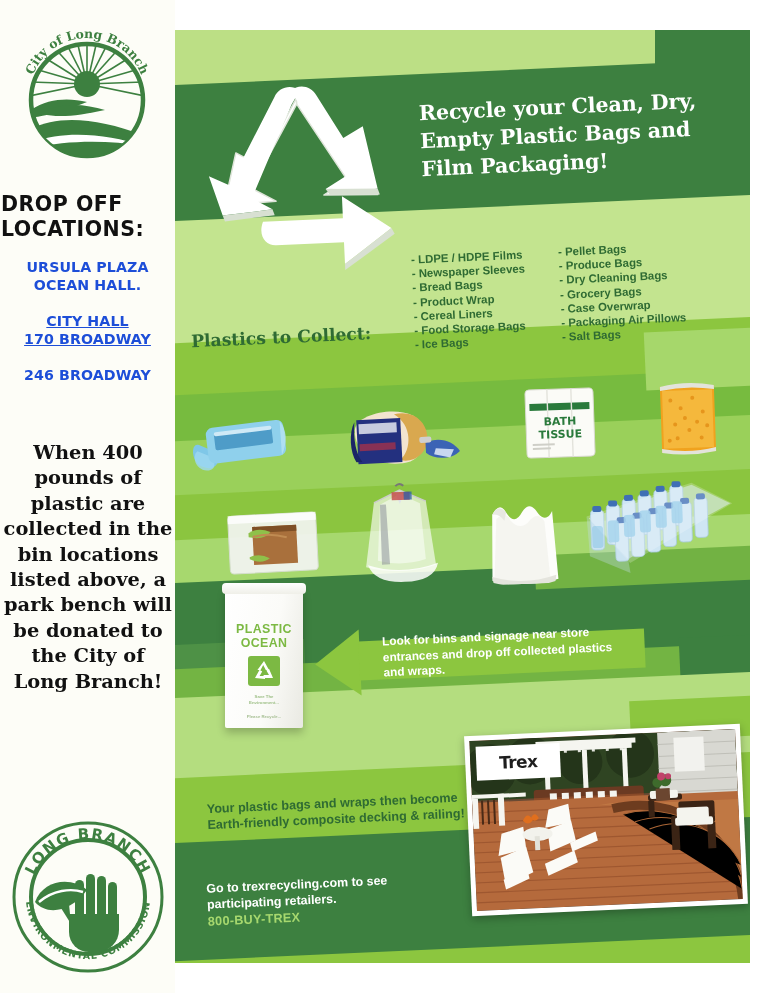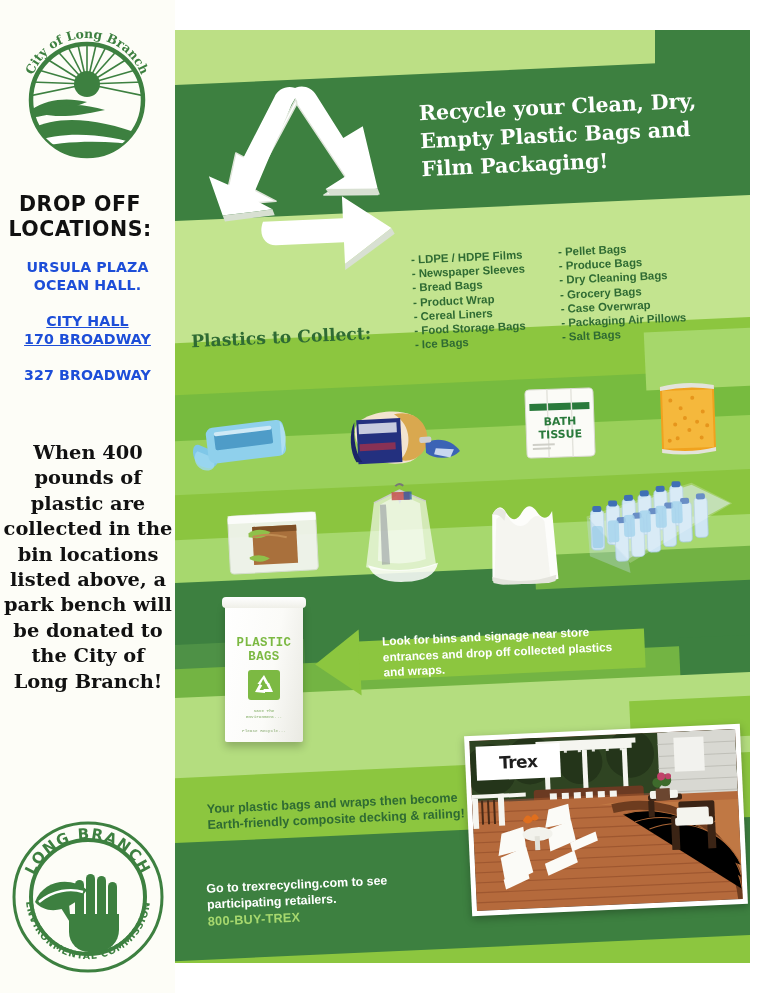--- a/index.html
+++ b/index.html
@@ -3,21 +3,21 @@
 <meta charset="utf-8">
 <style>
   html,body{margin:0;padding:0;background:#ffffff;}
   body{width:768px;height:993px;overflow:hidden;font-family:"Liberation Sans",sans-serif;}
   .page{position:relative;width:768px;height:993px;background:#ffffff;}
 
   
   .sidebar{position:absolute;left:0;top:0;width:175px;height:993px;background:#fdfdf7;}
   .city-logo{position:absolute;left:13px;top:18px;width:148px;height:148px;}
   .city-logo svg{display:block;}
-  .dropoff-title{position:absolute;left:8px;top:192px;width:144px;text-align:center;
+  .dropoff-title{position:absolute;left:1px;top:192px;width:144px;text-align:left;
     font-family:"DejaVu Sans",sans-serif;font-weight:bold;font-size:20.5px;line-height:25px;
     letter-spacing:0.5px;color:#111111;}
   .loc-block{position:absolute;left:0;width:175px;text-align:center;
     font-family:"DejaVu Sans",sans-serif;font-weight:bold;font-size:14.2px;line-height:18px;
     letter-spacing:0.1px;color:#1d4ed8;}
   .loc1{top:258px;} .loc2{top:312px;text-decoration:underline;} .loc3{top:366px;}
   .bench-text{position:absolute;left:2px;top:440px;width:172px;text-align:center;
     font-family:"DejaVu Serif",serif;font-weight:bold;font-size:19.4px;line-height:25.4px;
     color:#111111;}
   .eco-logo{position:absolute;left:9px;top:818px;width:158px;height:158px;}
@@ -86,21 +86,21 @@
   .listcol{position:absolute;transform:rotate(-2.6deg);color:#2f6b33;
     font-family:"Liberation Sans",sans-serif;font-size:11.4px;line-height:14.2px;
     font-weight:600;white-space:nowrap;}
   .listA{left:238px;top:220px;}
   .listB{left:385px;top:212px;}
 
   
   .prod{position:absolute;}
 
   
-  .bin{position:absolute;left:44px;top:558px;width:90px;height:158px;font-family:Liberation Mono, monospace;}
+  .bin{position:absolute;left:44px;top:544px;width:90px;height:158px;}
   .bin-body{position:absolute;left:6px;top:14px;width:78px;height:140px;
     background:linear-gradient(100deg,#ffffff 0%,#fbfbf8 58%,#e9e9e2 100%);
     border-radius:3px 3px 2px 2px;box-shadow:0 5px 9px rgba(0,0,0,.22);}
   .bin-lip{position:absolute;left:3px;top:9px;width:84px;height:11px;
     background:linear-gradient(180deg,#ffffff,#efefe8);border-radius:4px;}
   .bin-text{position:absolute;left:0;top:48px;width:90px;text-align:center;
     color:#7cb943;font-size:12.4px;font-weight:bold;line-height:14px;letter-spacing:.4px;}
   .bin-rec{position:absolute;left:29px;top:82px;width:32px;height:30px;}
   .bin-sub{position:absolute;left:0;top:120px;width:90px;text-align:center;
     color:#9dbf86;font-size:4.3px;line-height:6px;font-weight:bold;}
@@ -187,21 +187,21 @@
 
     <div class="loc-block loc1">
       <div>URSULA PLAZA</div>
       <div>OCEAN HALL.</div>
     </div>
     <div class="loc-block loc2">
       <div>CITY HALL</div>
       <div>170 BROADWAY</div>
     </div>
     <div class="loc-block loc3">
-      <div>327 BROADWAY</div>
+      <div>246 BROADWAY</div>
     </div>
 
     <div class="bench-text">When 400 pounds of plastic are collected in the bin locations listed above, a park bench will be donated to the City of Long Branch!</div>
 
     <div class="eco-logo">
       <svg viewBox="0 0 158 158" width="158" height="158">
         <defs>
           <path id="arcTop" d="M21,79 A58,58 0 0 1 137,79"></path>
           <path id="arcBot" d="M17,79 A62,62 0 0 0 141,79"></path>
         </defs>
@@ -436,21 +436,21 @@
           <path d="M12,38 L14,78 L54,96 L52,82 Z" fill="#c3dcec" opacity=".35"></path>
         </g>
       </svg>
     </div>
 
     <div class="bin">
       <div class="bin-body"></div>
       <div class="bin-lip"></div>
       <div class="bin-text">
         <span>PLASTIC</span><br>
-        <span>BAGS</span>
+        <span>OCEAN</span>
       </div>
       <div class="bin-rec">
         <svg viewBox="0 0 32 30" width="32" height="30">
           <rect x="0" y="0" width="32" height="30" rx="3" fill="#7cb943"></rect>
           <g fill="#ffffff">
             <path d="M16,5 l5,9 -3.2,0 -2.6,-5 -2.6,5 -3.2,0 Z"></path>
             <path d="M7,22 l4.6,-8.3 2.6,1.7 -2.6,4.6 5.4,0 0,3 Z"></path>
             <path d="M25,22 l-9.4,0 0,-3 5.4,0 -2.6,-4.6 2.6,-1.7 Z"></path>
           </g>
         </svg>

